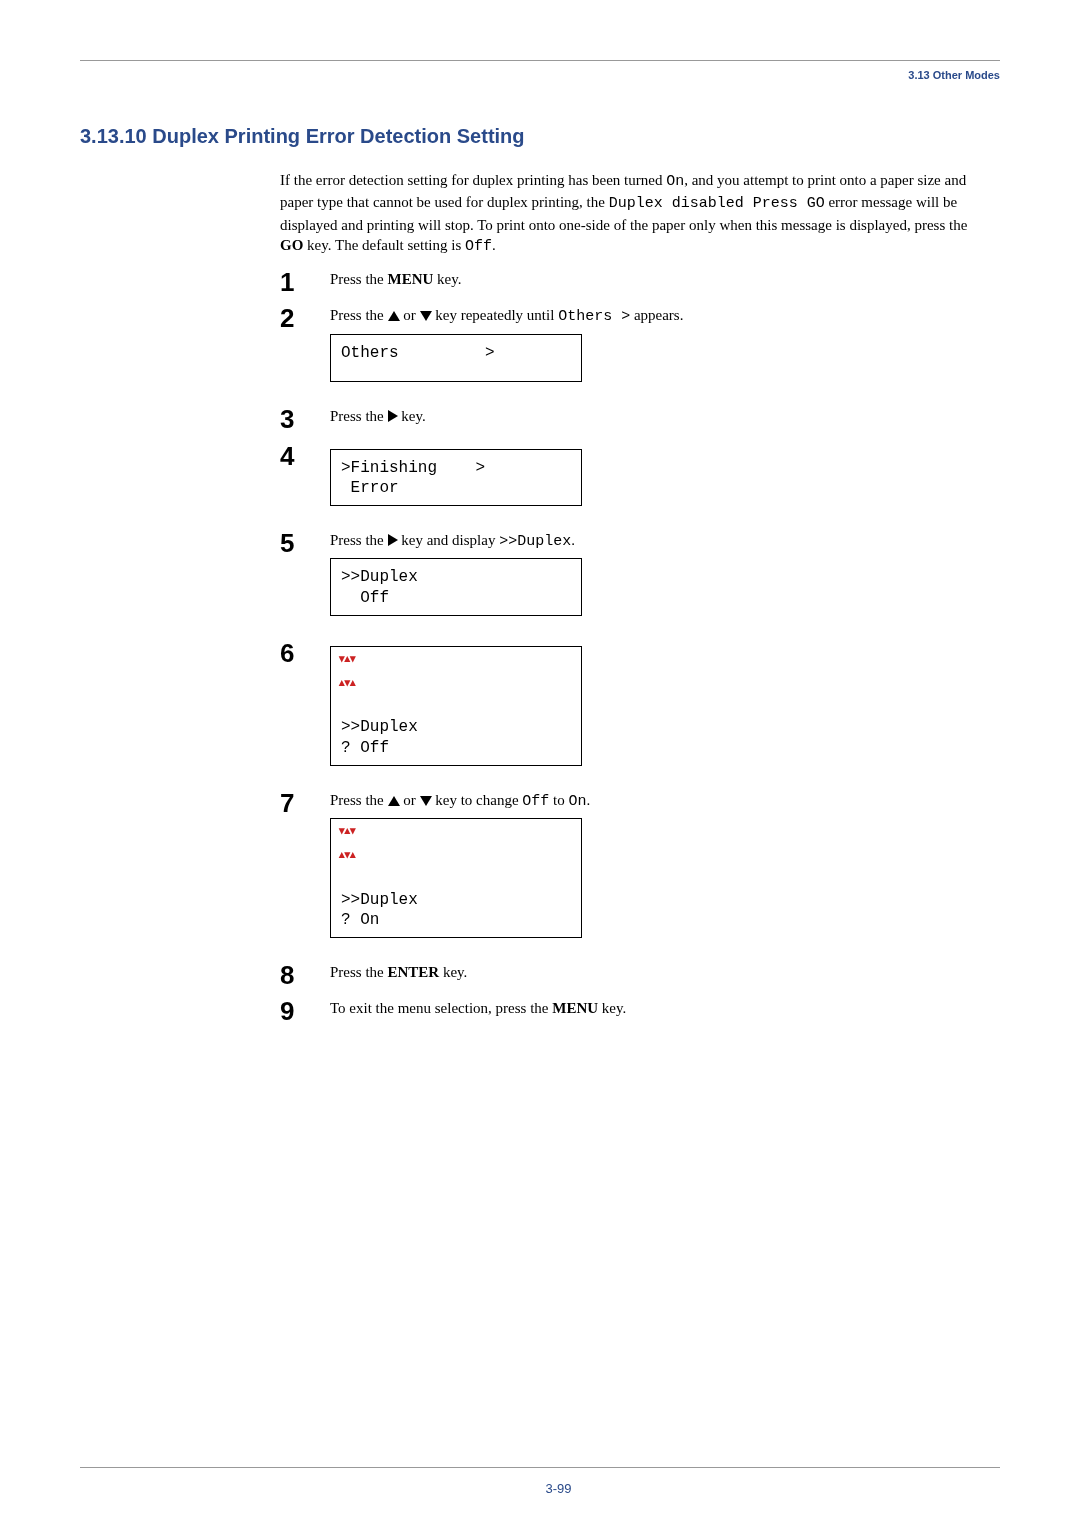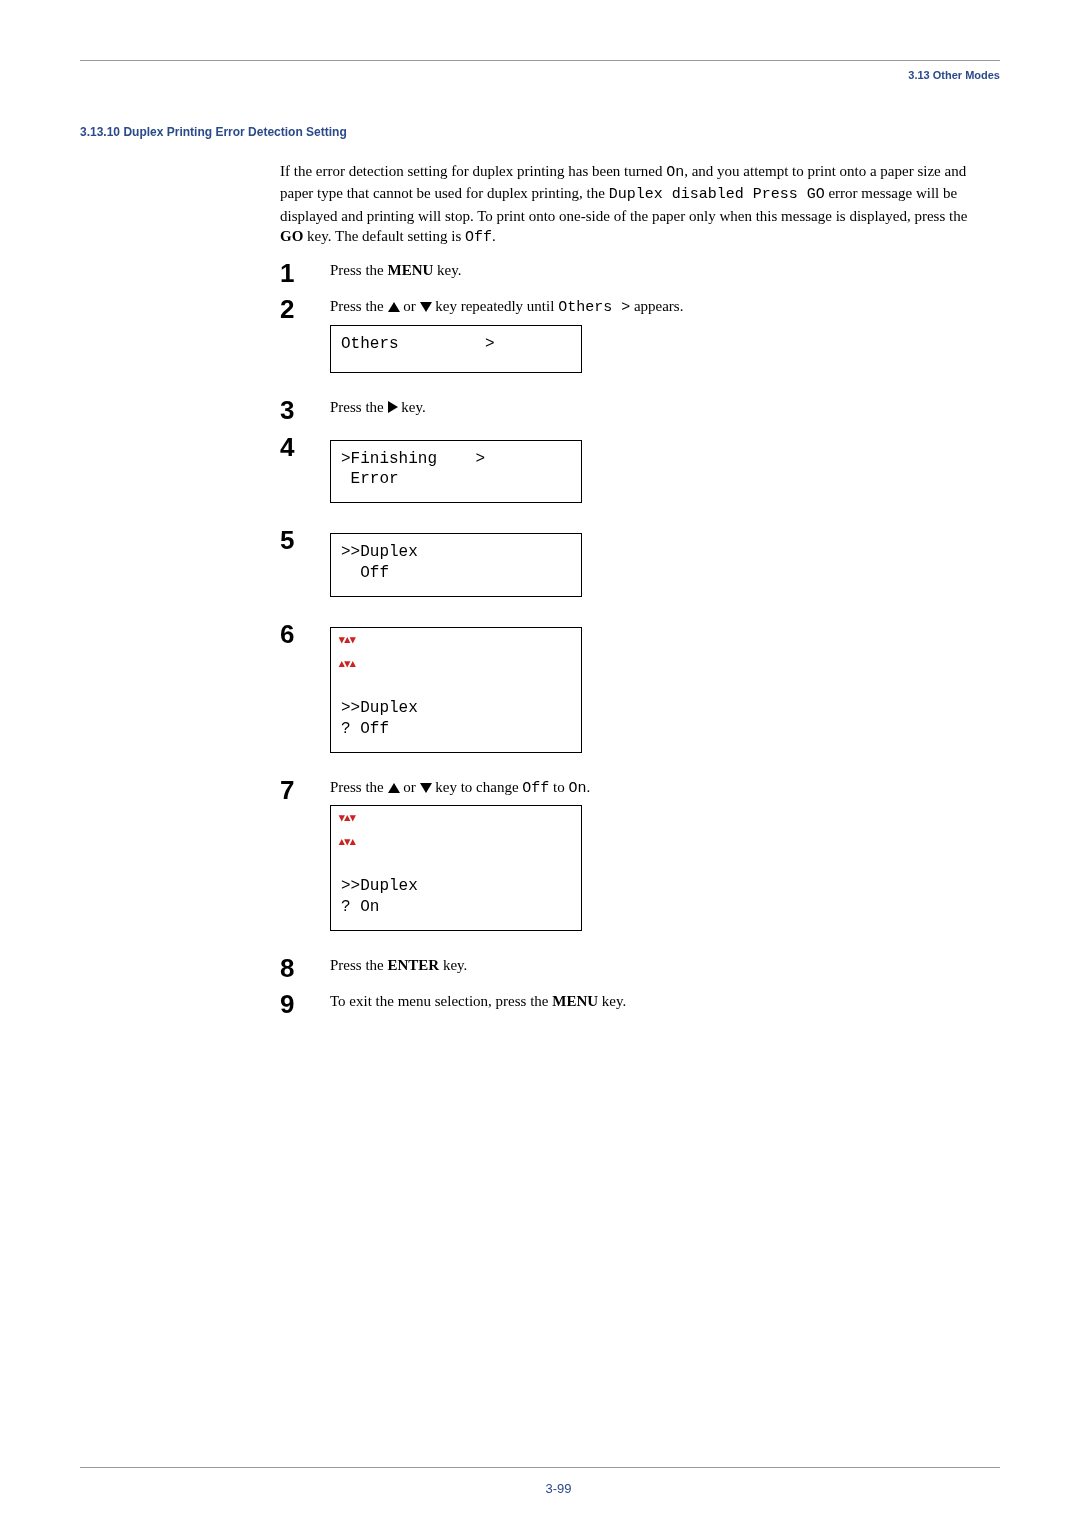--- a/index.html
+++ b/index.html
@@ -25,21 +25,21 @@
   .header-right {
     text-align: right;
     font-family: Liberation Sans, sans-serif;
     font-size: 11px;
     font-weight: bold;
     color: #2a4a8a;
     margin-bottom: 30px;
   }
   .section-title {
     font-family: Arial, Helvetica, sans-serif;
-    font-size: 12px;
+    font-size: 20px;
     font-weight: bold;
     color: #2a4a8a;
     margin-bottom: 22px;
     margin-top: 44px;
   }
   .intro {
     margin-left: 200px;
     margin-right: 20px;
     font-size: 15px;
     line-height: 1.35;
@@ -82,21 +82,21 @@
     padding: 8px 10px 18px 10px;
     margin-top: 6px;
     margin-bottom: 14px;
     font-family: "Courier New", Courier, monospace;
     font-size: 16px;
     line-height: 1.3;
     white-space: pre;
     position: relative;
   }
   .display-box.tight {
-    padding-bottom: 12px;
+    padding-bottom: 6px;
   }
   .blink-burst {
     position: absolute;
     left: 8px;
     display: flex;
     flex-direction: column;
     pointer-events: none;
   }
   .blink-burst span {
     color: #c22;
@@ -196,20 +196,23 @@
       <div class="step-num">4</div>
       <div class="step-body">
         <div class="display-box tight"><span>&gt;Finishing    &gt;</span>
 <span> Error</span></div>
       </div>
     </div>
 
     <div class="step-row">
       <div class="step-num">5</div>
       <div class="step-body">
+        <p>
+          <span>Press the </span><span class="tri tri-right"></span><span> key and display </span><span class="mono">&gt;&gt;Duplex</span><span>.</span>
+        </p>
         <div class="display-box tight"><span>&gt;&gt;Duplex</span>
 <span>  Off</span></div>
       </div>
     </div>
 
     <div class="step-row">
       <div class="step-num">6</div>
       <div class="step-body">
         <div class="display-box tight">
           <div class="blink-burst" style="top:6px;"><span>▾▴▾</span></div>

